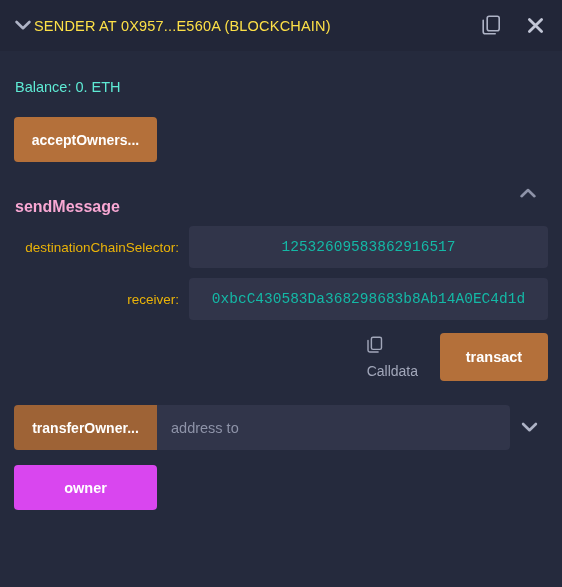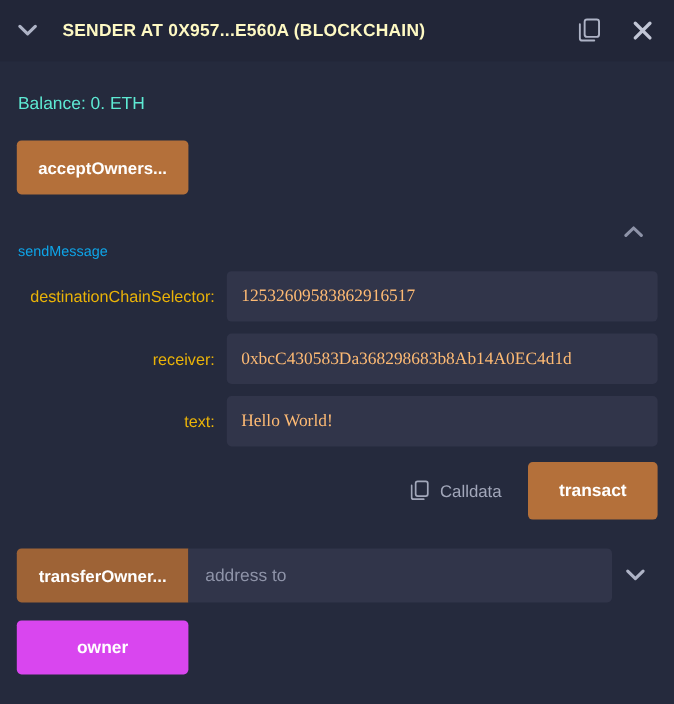--- a/index.html
+++ b/index.html
@@ -32,28 +32,27 @@
     align-items: center;
     justify-content: center;
     flex: 0 0 auto;
     cursor: pointer;
   }
   .chev {
     display: block;
   }
   .header-title {
     flex: 1 1 auto;
-    margin-left: 18px;
+    margin-left: 0;
     font-size: 14.5px;
     letter-spacing: 0.2px;
-    color: #fef9c3;
+    color: #fde047;
     white-space: nowrap;
     overflow: hidden;
     text-overflow: ellipsis;
-    font-weight: bold;
   }
   .header-actions {
     display: flex;
     align-items: center;
     gap: 22px;
     flex: 0 0 auto;
   }
   .icon-btn {
     cursor: pointer;
     display: flex;
@@ -100,23 +99,23 @@
   
   .section-head {
     display: flex;
     align-items: flex-end;
     justify-content: space-between;
     margin-top: 26px;
     position: relative;
     height: 28px;
   }
   .section-title {
-    font-size: 12px;
-    font-weight: normal;
-    color: #0ea5e9;
+    font-size: 16px;
+    font-weight: bold;
+    color: #f9a8d4;
     padding-left: 1px;
   }
   .chevron-up-btn {
     position: absolute;
     right: 9px;
     top: -6px;
     width: 22px;
     height: 22px;
     display: flex;
     align-items: center;
@@ -142,44 +141,46 @@
     justify-content: flex-end;
   }
   .field-input {
     flex: 1 1 auto;
     background: #31354a;
     border: none;
     border-radius: 4px;
     height: 42px;
     padding: 0 12px;
     box-sizing: border-box;
-    color: #fdba74;
-    font-family: Liberation Serif, serif;
+    color: #14b8a6;
+    font-family: Liberation Mono, monospace;
     font-size: 14.5px;
     outline: none;
     min-width: 0;
+    text-align: center;
   }
   .field-input::placeholder { color: #8e93a8; }
 
   
   .action-row {
     display: flex;
     align-items: center;
     justify-content: flex-end;
     gap: 22px;
     margin-top: 13px;
     padding-right: 0;
   }
   .link-action {
     display: flex;
-    align-items: center;
+    align-items: flex-start;
     gap: 9px;
     cursor: pointer;
     font-size: 14px;
     color: #a2a7ba;
+    flex-direction: column;
   }
   .btn-transact {
     width: 108px;
     height: 48px;
     text-align: center;
     font-size: 14.5px;
   }
 
   
   .inline-row {
@@ -274,24 +275,20 @@
   <div class="field-row">
     <div class="field-label">destinationChainSelector:</div>
     <input class="field-input" type="text" value="12532609583862916517" style="">
   </div>
 
   <div class="field-row">
     <div class="field-label">receiver:</div>
     <input class="field-input" type="text" value="0xbcC430583Da368298683b8Ab14A0EC4d1d" style="">
   </div>
 
-  <div class="field-row">
-    <div class="field-label">text:</div>
-    <input class="field-input" type="text" value="Hello World!" style="">
-  </div>
 
   <div class="action-row">
     <div class="link-action">
       <svg width="16" height="18" viewBox="0 0 19 21">
         <rect x="5.2" y="1.2" width="12" height="14.5" rx="2" fill="none" stroke="#a2a7ba" stroke-width="1.7"></rect>
         <path d="M13.2 18.8 H3.2 a2 2 0 0 1 -2 -2 V5.2" fill="none" stroke="#a2a7ba" stroke-width="1.7" stroke-linecap="round" stroke-linejoin="round"></path>
       </svg>
       <span>Calldata</span>
     </div>
     <button class="btn btn-orange btn-transact">transact</button>

